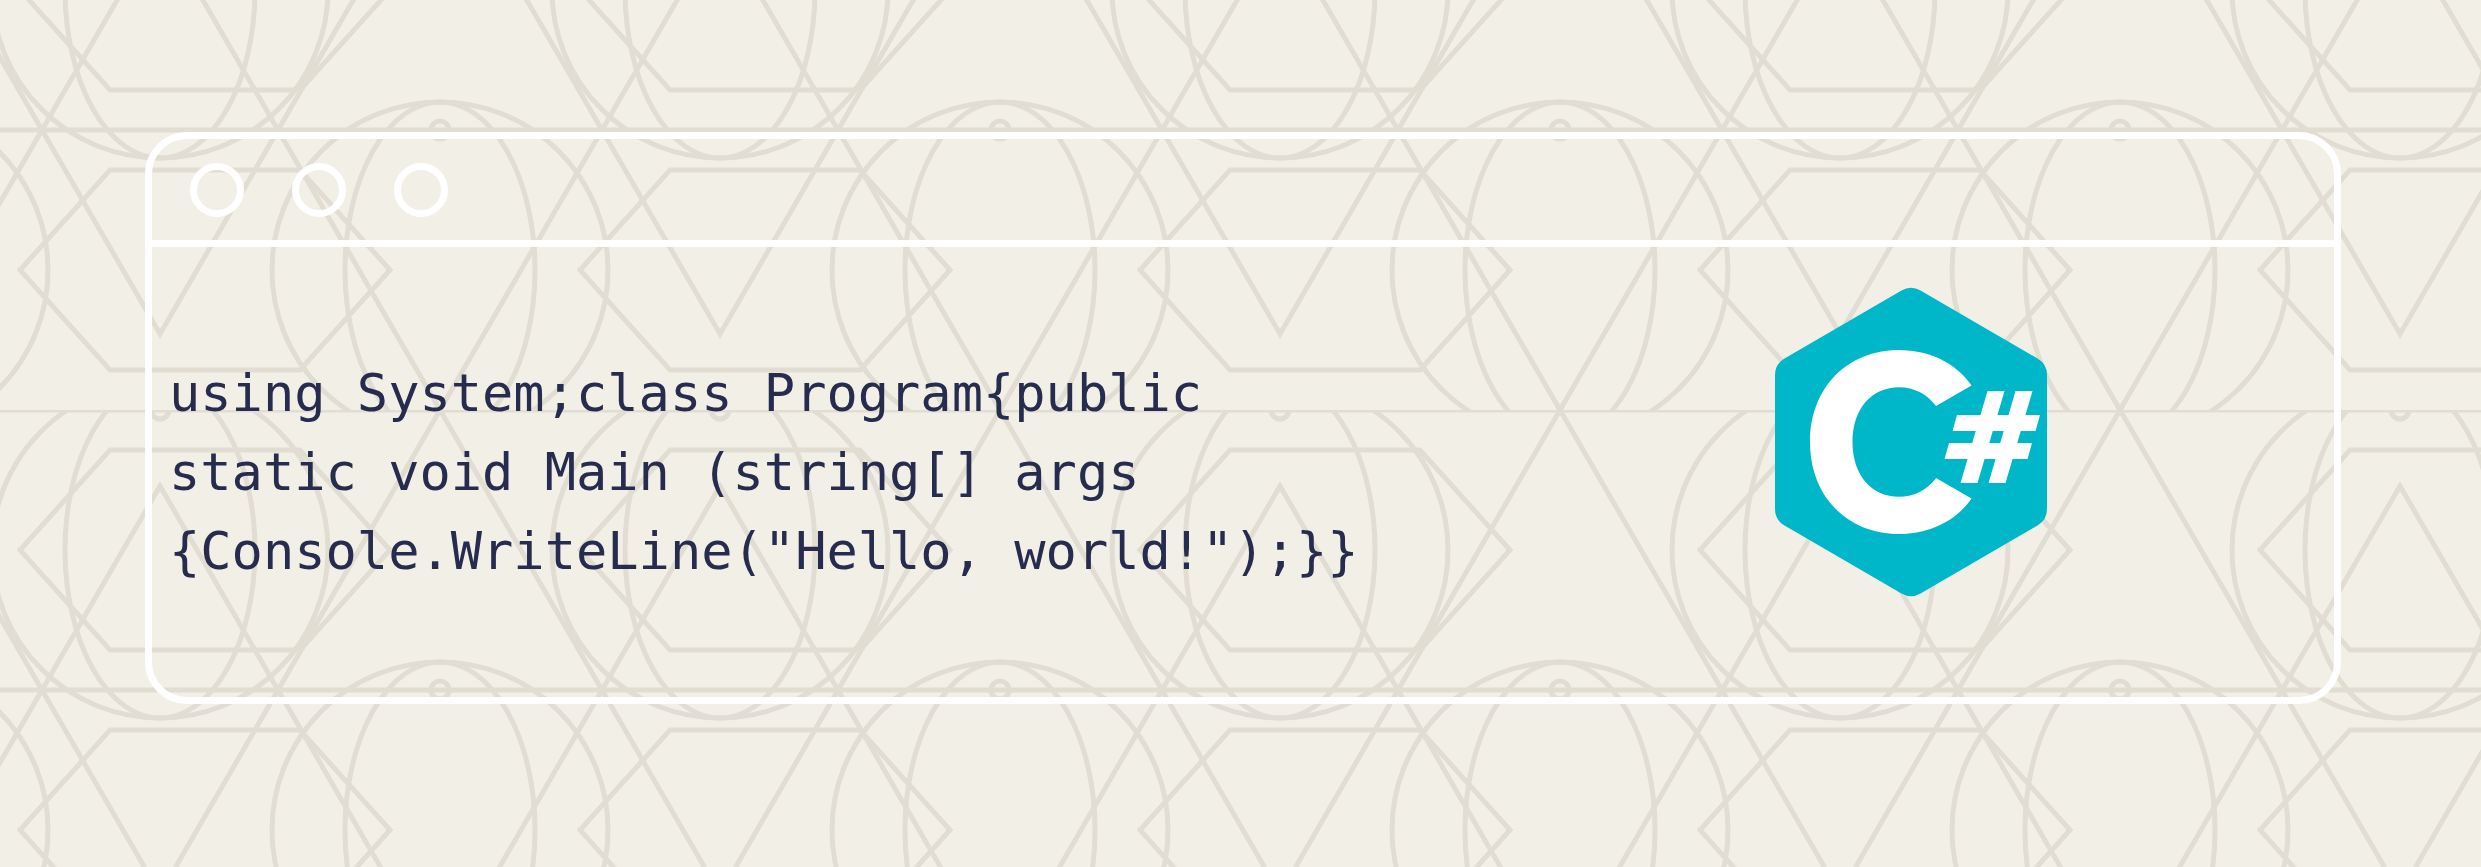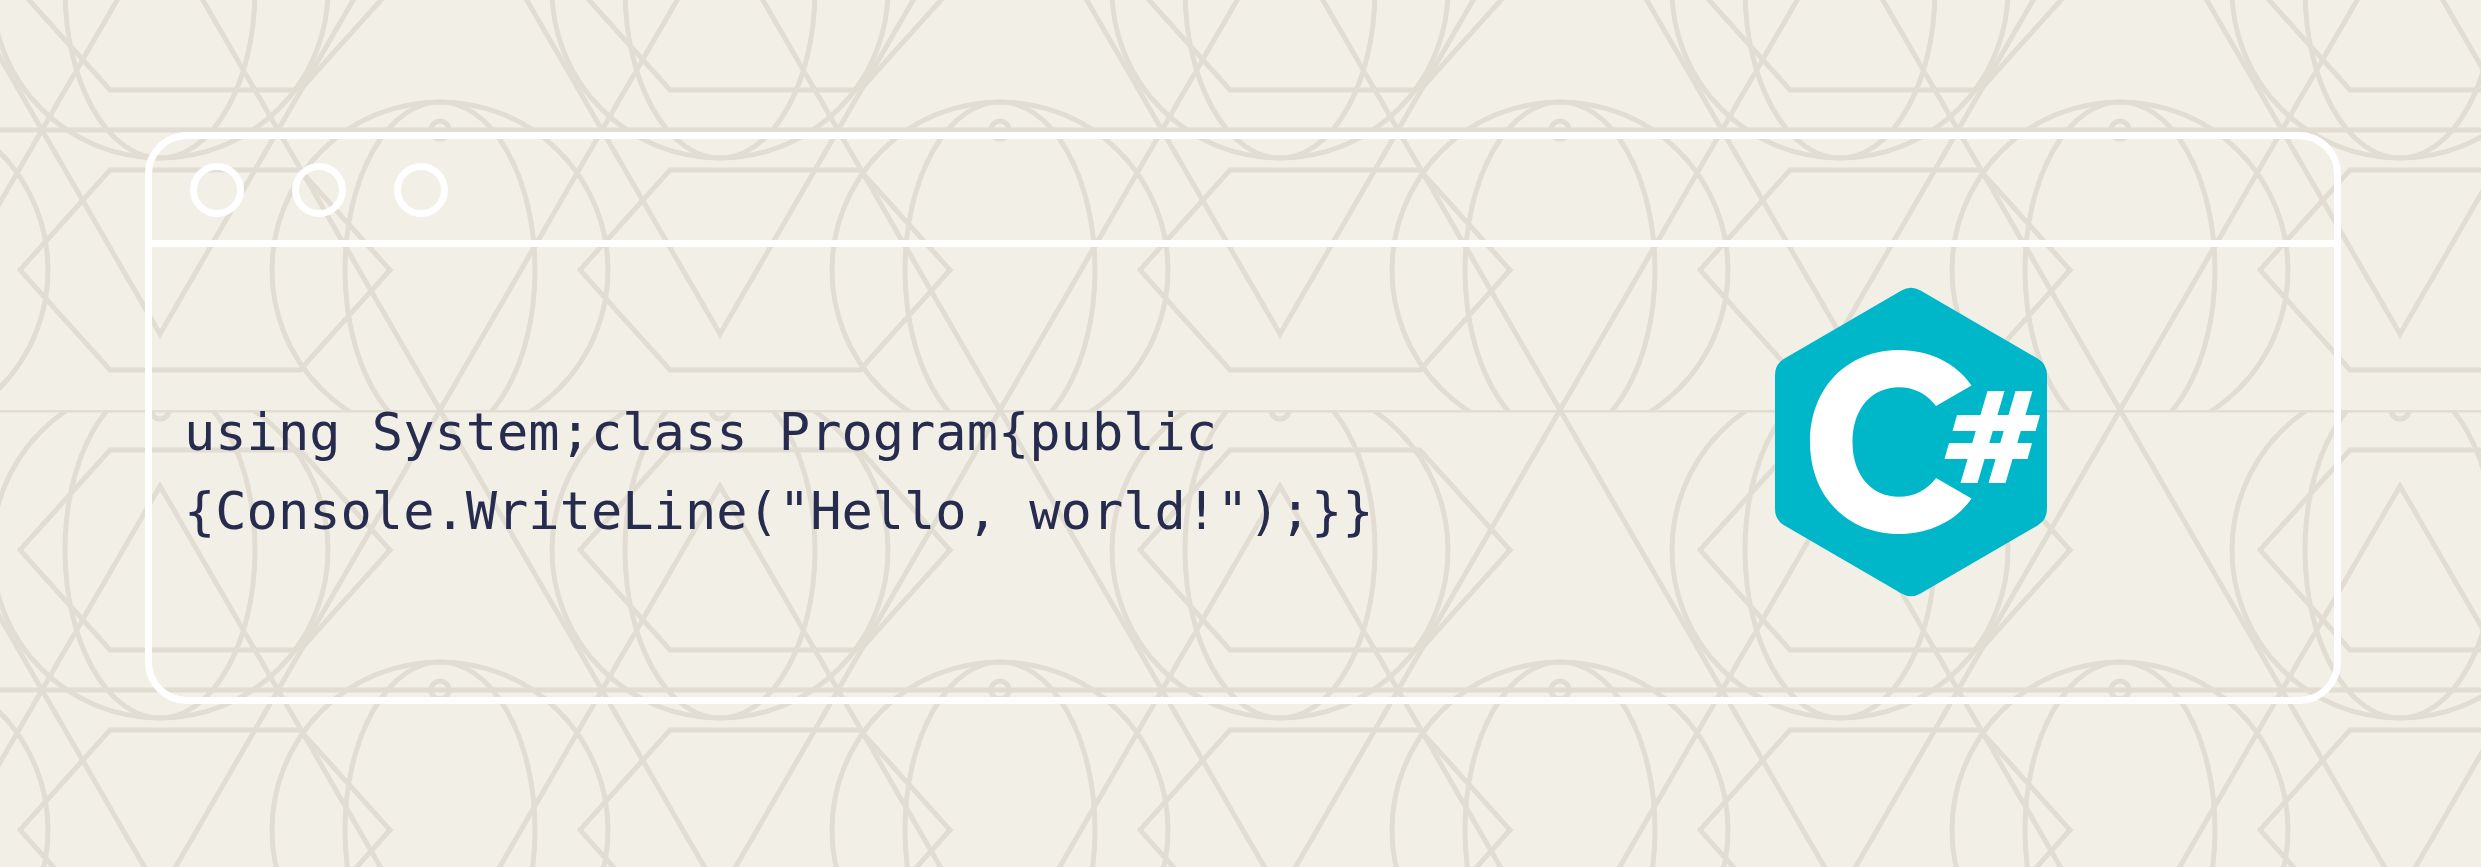--- a/index.html
+++ b/index.html
@@ -71,21 +71,21 @@
     padding: 0 40px 0 0;
   }
 
   #code-block {
     font-family: "DejaVu Sans Mono", "Liberation Mono", monospace;
     font-size: 52px;
     line-height: 79px;
     color: #272C4F;
     letter-spacing: 0px;
     white-space: pre;
-    padding-left: 32px;
+    padding-left: 17px;
     margin: 0;
     font-weight: 400;
   }
   #code-block .code-line { display: block; }
 
   #logo-wrap {
     position: absolute;
     left: 1620px;
     top: 40px;
     width: 278px;
@@ -146,21 +146,21 @@
     <div id="titlebar">
       <span class="dot"></span>
       <span class="dot-spacer"></span>
       <span class="dot"></span>
       <span class="dot-spacer"></span>
       <span class="dot"></span>
     </div>
 
     <div id="window-body">
 
-      <pre id="code-block"><span class="code-line">using System;class Program{public</span><span class="code-line">{Console.WriteLine("Hello, world!");}}</span></pre>
+      <pre id="code-block"><span class="code-line">using System;class Program{public</span><span class="code-line">static void Main (string[] args</span><span class="code-line">{Console.WriteLine("Hello, world!");}}</span></pre>
 
       <div id="logo-wrap">
         <svg width="278" height="310" viewBox="0 0 278 310" xmlns="http://www.w3.org/2000/svg">
 
           <path fill="#00B7C9" d="M 129.5 3.5
                    a 19 19 0 0 1 19 0
                    L 265.5 71.5
                    a 19 19 0 0 1 9.5 16.45
                    L 275 222.05
                    a 19 19 0 0 1 -9.5 16.45

